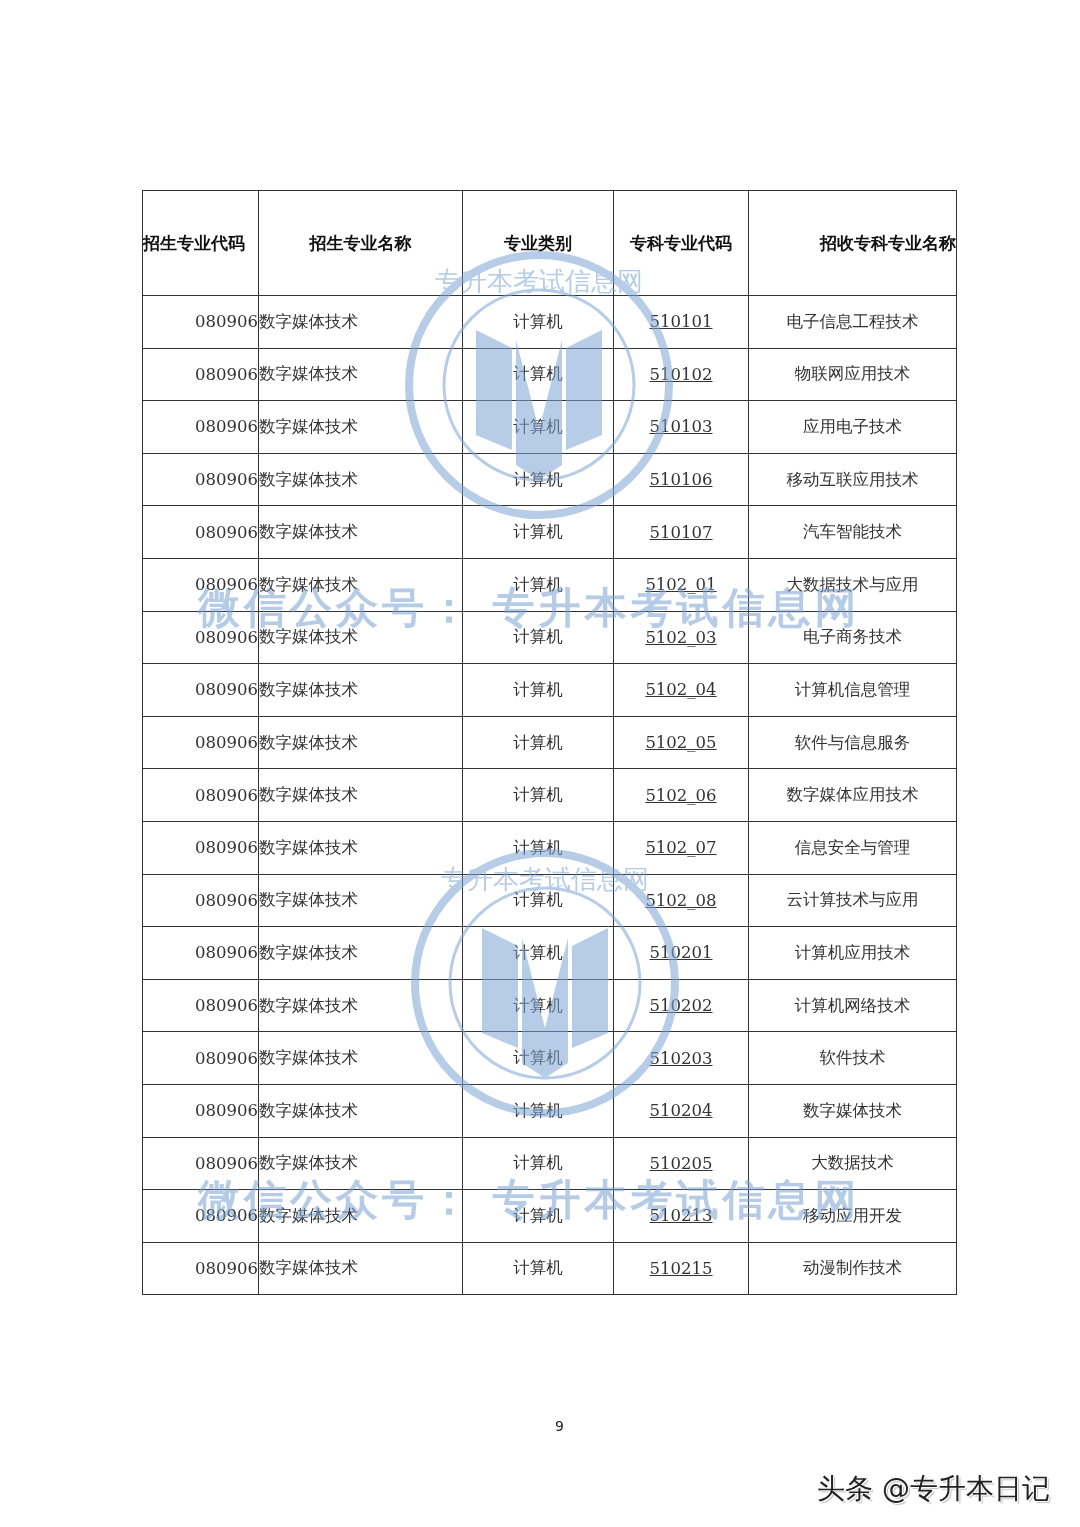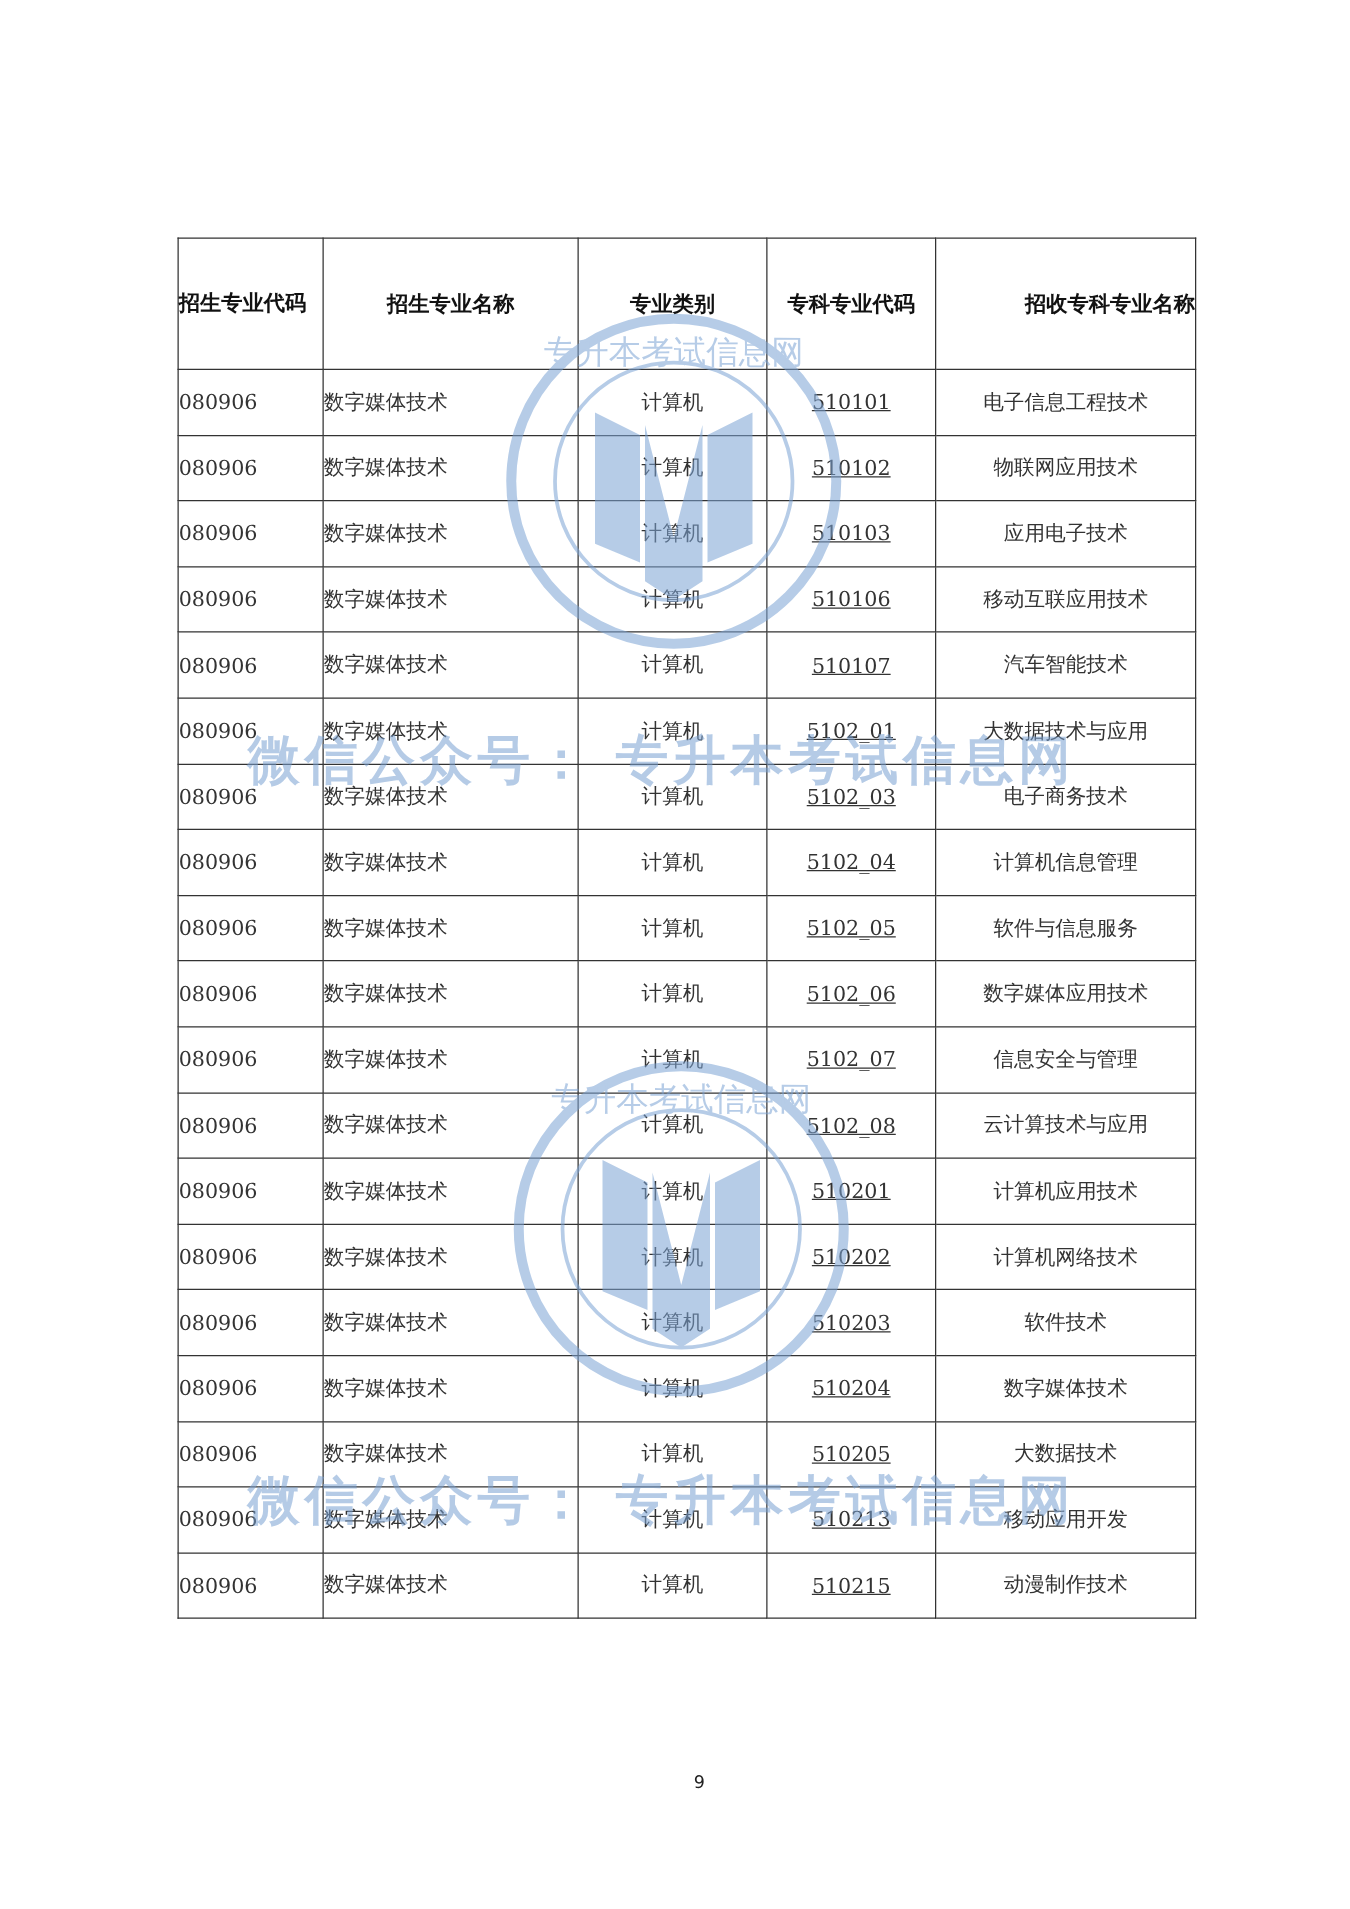--- a/index.html
+++ b/index.html
@@ -9,21 +9,21 @@
 
     table.majors { position: absolute; left: 142px; top: 190px; width: 814px;
                    border-collapse: collapse; table-layout: fixed; z-index: 1; }
     table.majors th, table.majors td { border: 1.3px solid #333; padding: 0; font-weight: normal; }
     table.majors th { height: 104px; font-family: "DejaVu Sans", "Liberation Sans", sans-serif;
                       font-size: 17px; font-weight: bold; color: #111; vertical-align: middle; }
     table.majors td { height: 51.6px; font-size: 16.5px; color: #333; vertical-align: middle; }
     th.c1 { text-align: left; padding-left: 12px; line-height: 52px; }
     th.c2, th.c3, th.c4 { text-align: center; }
     th.c5 { text-align: right; padding-left: 10px; }
-    td.c1 { text-align: left; padding-right: 14px; font-family: "DejaVu Serif", "Liberation Serif", serif; margin-left: 32px; }
+    td.c1 { text-align: right; padding-right: 14px; font-family: "DejaVu Serif", "Liberation Serif", serif; margin-left: 32px; }
     td.c2 { text-align: left; padding-left: 46px; }
     td.c3 { text-align: center; }
     td.c4 { text-align: center; font-family: "DejaVu Serif", "Liberation Serif", serif; text-decoration: underline; }
     td.c5 { text-align: center; padding-left: 46px; }
 
     .wm-seal { position: absolute; width: 270px; height: 270px; z-index: 2; pointer-events: none; opacity: 0.55; }
     .wm-banner { position: absolute; left: 198px; width: 660px; z-index: 2; pointer-events: none;
                  font-family: "DejaVu Sans", "Liberation Sans", sans-serif; font-weight: bold;
                  font-size: 42px; letter-spacing: 4px; color: rgba(120,160,210,0.55); white-space: nowrap; text-align: right; }
 
@@ -206,13 +206,14 @@
     <path d="M72 80 L108 98 L108 200 L72 185 Z" fill="#7ba3d4"></path>
     <path d="M198 80 L162 98 L162 200 L198 185 Z" fill="#7ba3d4"></path>
     <path d="M112 90 L135 180 L158 90 L158 215 L135 230 L112 215 Z" fill="#7ba3d4"></path>
     <text x="135" y="40" text-anchor="middle" font-size="26" fill="#7ba3d4" font-family="DejaVu Serif, serif">专升本考试信息网</text>
   </svg>
 
   <div class="wm-banner" style="top:580px;">微信公众号： 专升本考试信息网</div>
   <div class="wm-banner" style="top:1172px;">微信公众号： 专升本考试信息网</div>
 
   <div class="page-number">9</div>
+  <div class="footer-credit">头条 @专升本日记</div>
 </div>
 
 </body></html>

